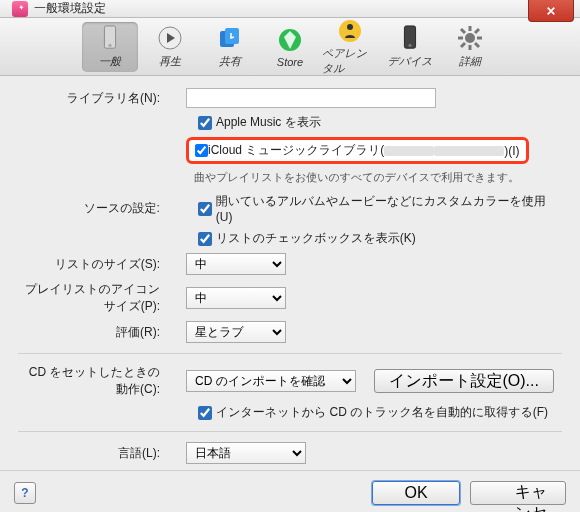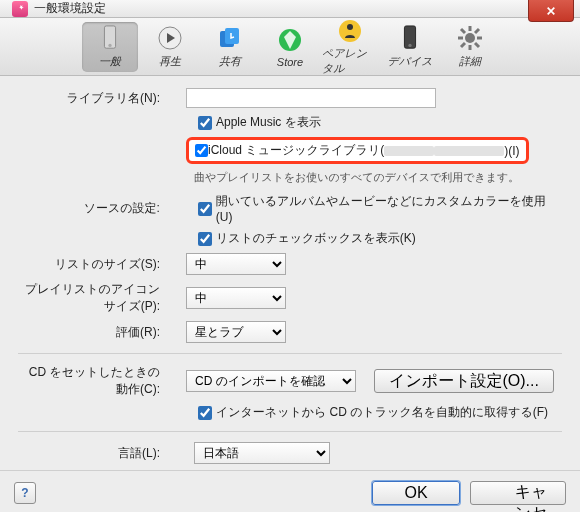--- a/index.html
+++ b/index.html
@@ -23,21 +23,21 @@
   .field { flex:1; }
   input[type=text].txt { width:250px; height:20px; border:1px solid #b5b5b5; background:#fff; padding:0 4px; font-size:12px; }
   .chk { display:flex; align-items:center; gap:4px; font-size:12px;margin-left:12px; }
   .chk input { accent-color:#2b6fb8; width:14px; height:14px; }
   .highlight { border:3px solid #ff3b1f; border-radius:6px; padding:2px 6px; display:flex; align-items:center; background:#fff; }
   .note { font-size:11px; color:#555; margin-left:176px; margin-top:2px; margin-bottom:8px; }
   hr.sep { border:none; border-top:1px solid #cfcfcf; margin:10px 0; }
   select { height:22px; border:1px solid #a9a9a9; background:linear-gradient(#fff,#eee); font-size:12px; padding:0 4px; }
   select.sm { width:100px; }
   select.md { width:170px; }
-  select.lg { width:136px;margin-left:8px; }
+  select.lg { width:120px; }
   .btn { height:24px; border:1px solid #8f8f8f; background:linear-gradient(#fcfcfc,#e4e4e4); border-radius:3px; font-size:16px; padding:0 14px; cursor:pointer; }
   .footer { height:44px; border-top:1px solid #cfcfcf; display:flex; align-items:center; padding:0 14px; gap:10px; }
   .footer .spacer { flex:1; }
   .help { width:22px; height:22px; border:1px solid #8f8f8f; border-radius:3px; background:linear-gradient(#fcfcfc,#e4e4e4); display:flex; align-items:center; justify-content:center; color:#3a6bb0; font-weight:bold; cursor:pointer; }
   .btn.primary { border:1px solid #3b72c4; box-shadow:0 0 0 1px #7fa9e0; }
   .redacted { display:inline-block; background:#e2e2e2; border-radius:2px; height:10px; vertical-align:middle; }
 </style>
 </head>
 <body>
 

